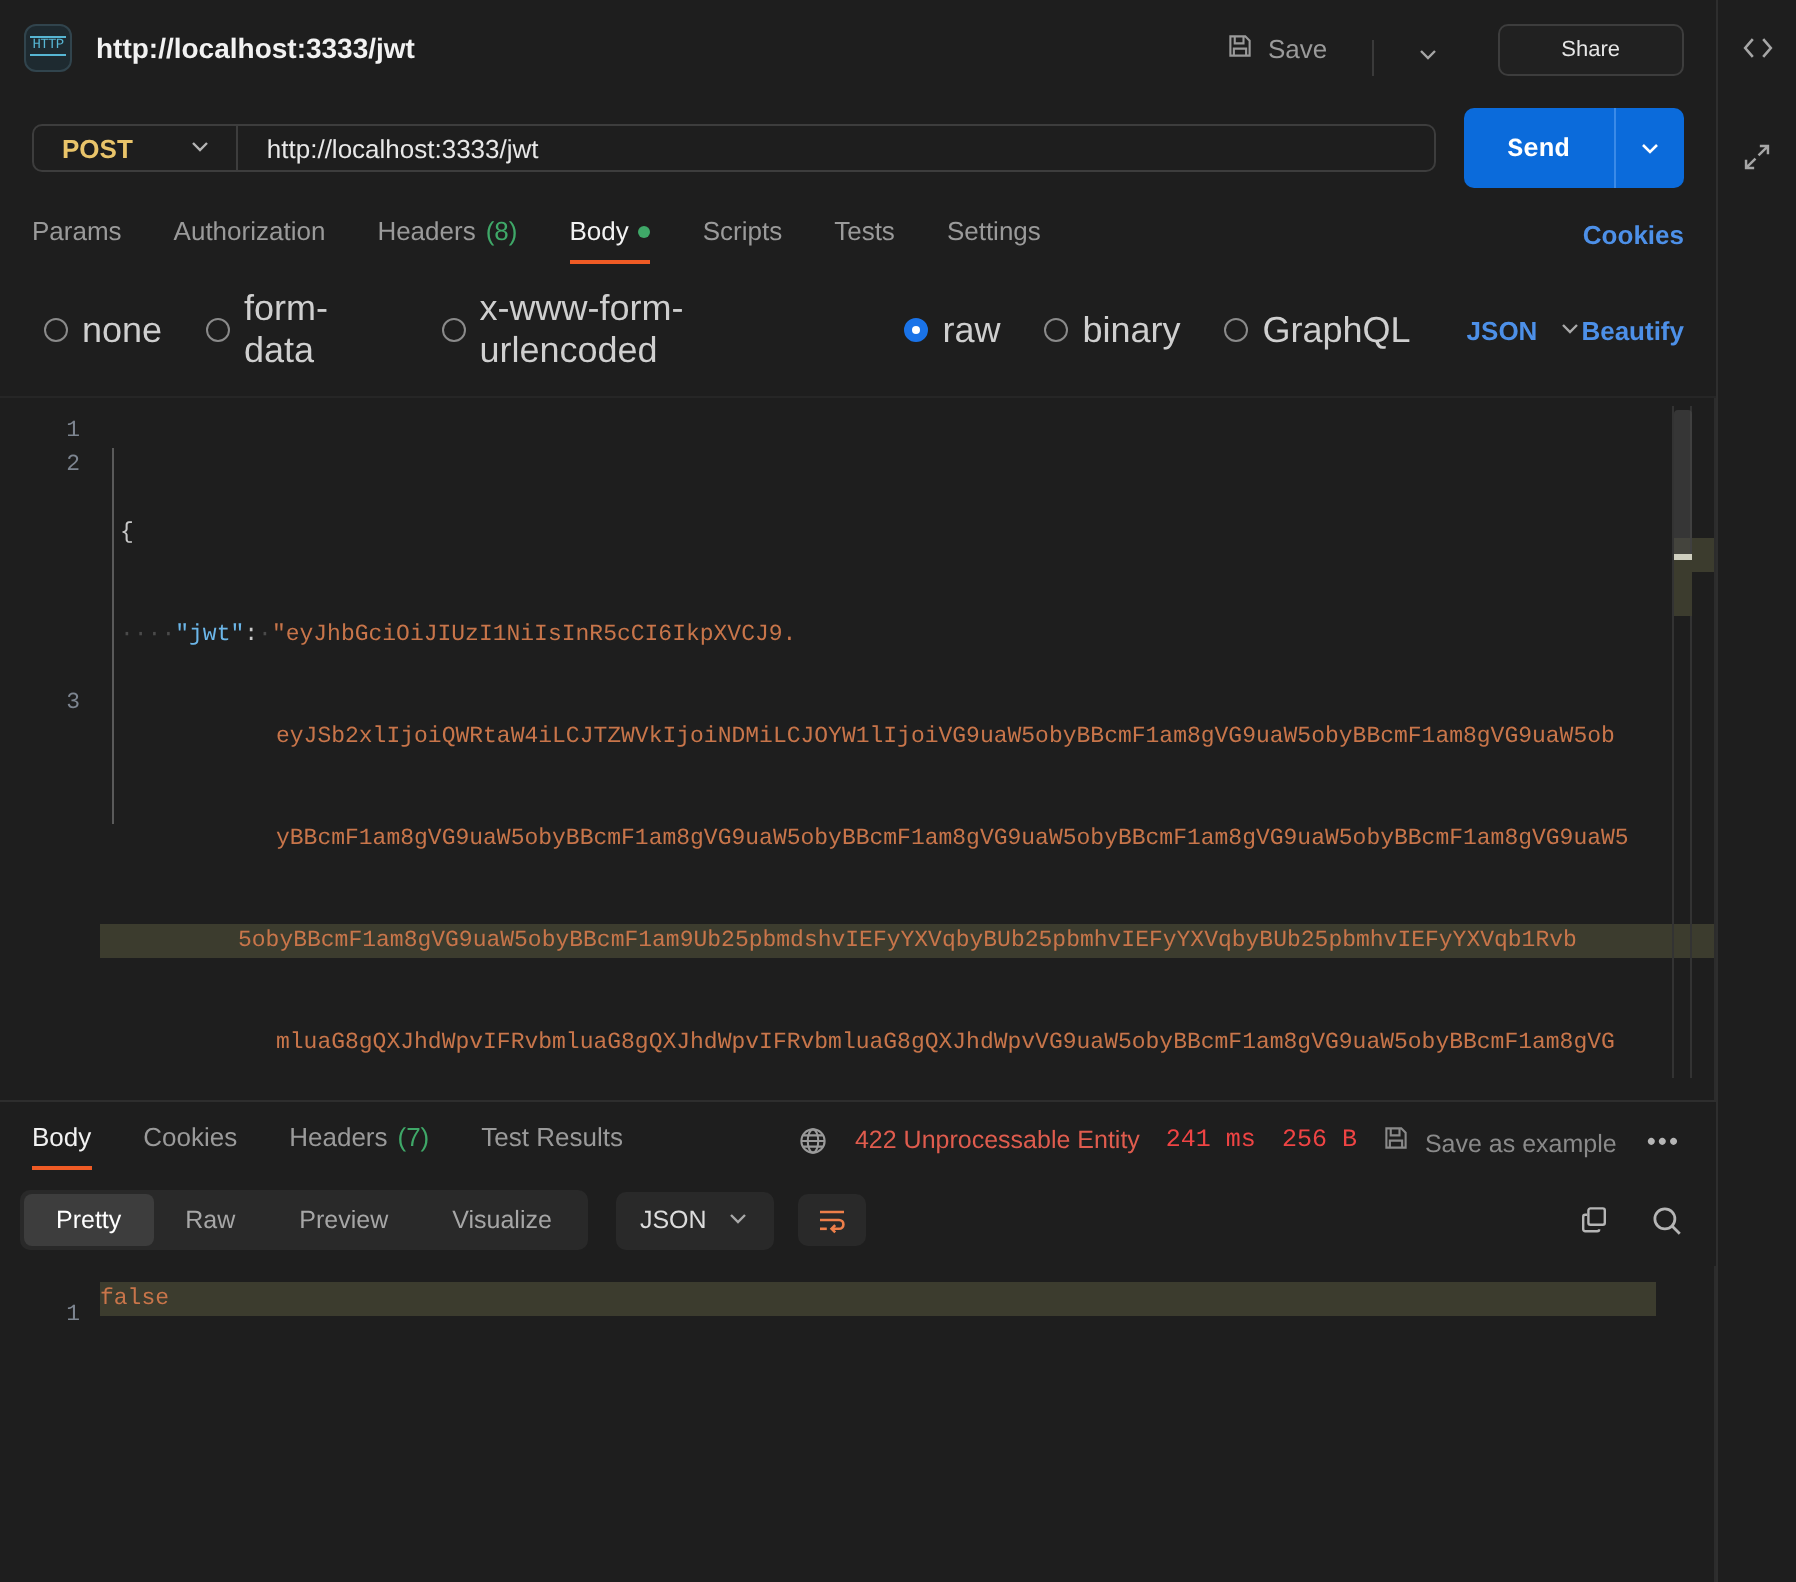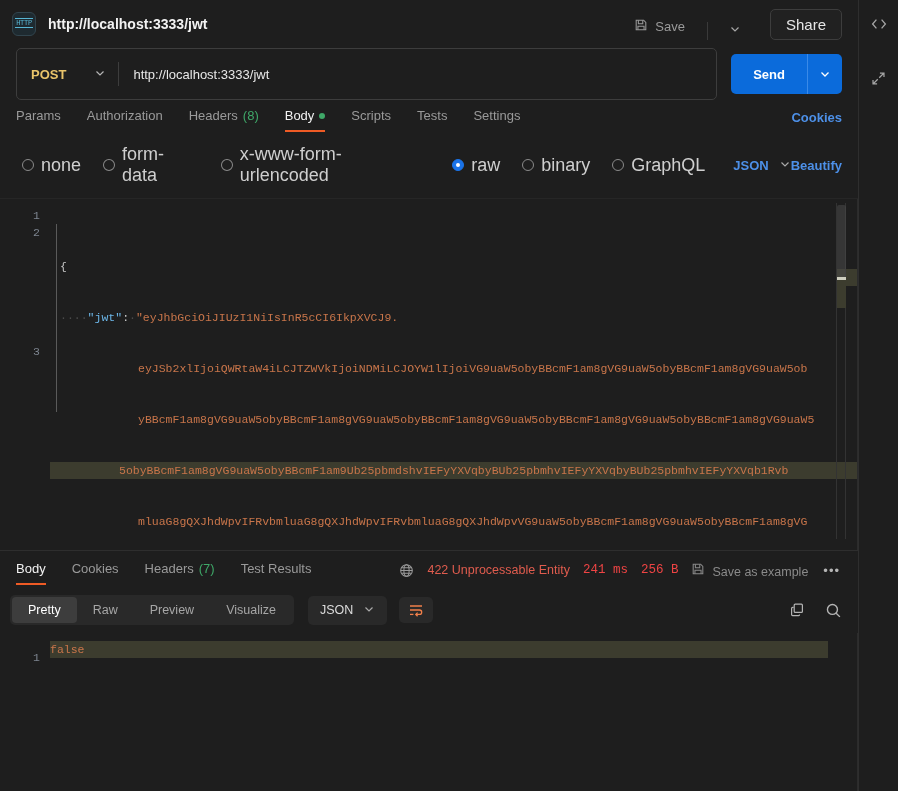--- a/index.html
+++ b/index.html
@@ -31,48 +31,48 @@
     font-family:"Liberation Mono", monospace; font-size:7px; color:#57b6d4; letter-spacing:-0.3px;
     position:relative;
   }
   .req-icon span { position:relative; top:-1px; border-bottom:1px solid #57b6d4; border-top:1px solid #57b6d4; padding:0 1px; }
   .req-title { margin-left:12px; font-size:14px; font-weight:bold; color:#f2f2f2; }
   .header-right { margin-left:auto; display:flex; align-items:flex-end; gap:12px; }
   .save-btn { display:flex; align-items:center; gap:7px; font-size:13px; color:#9a9a9a; padding:5px 8px; cursor:pointer; }
   .divider-v { width:1px; height:18px; background:#3a3a3a; margin:0 2px; }
   .caret-btn { padding:5px 7px; color:#a6a6a6; cursor:pointer; display:flex; align-items:center; }
   .share-btn {
-    margin-left:10px; font-size:15px; color:#e6e6e6;
+    margin-left:10px; font-size:11px; color:#e6e6e6;
     border:1px solid #3d3d3d; border-radius:5px;
-    padding:6px 15px; cursor:pointer; background:#212121;
+    padding:6px 31px; cursor:pointer; background:#212121;
   }
 
   
   .urlbar { display:flex; align-items:center; padding: 0 16px 0 16px; height: 52px; gap: 14px; }
   .url-wrap {
-    flex:1; display:flex; align-items:center; height:52px;
+    flex:1; display:flex; align-items:center; height:24px;
     border:1px solid #3d3d3d; border-radius:5px; background:#1e1e1e;
   }
   .method {
     display:flex; align-items:center; gap:28px;
     padding: 0 12px 0 14px; height:100%;
     font-size:13px; font-weight:bold; color:#e9c46a; cursor:pointer;
   }
   .method .chev { color:#b5b5b5; font-weight:normal; }
   .method-sep { width:1px; height:24px; background:#3d3d3d; }
   .url-input {
     flex:1; background:transparent; border:none; outline:none;
     color:#e8e8e8; font-size:13px; padding: 0 14px;
     font-family:"Liberation Sans", sans-serif;
   }
   .send-group { display:flex; align-items:stretch; height:40px; }
   .send-btn {
     background:#0b6bdb; color:#fff; font-size:13px; font-weight:bold;
     border:none; border-radius:5px 0 0 5px; padding: 0 22px; cursor:pointer;
-    font-family:Liberation Sans, sans-serif;
+    font-family:Liberation Mono, monospace;
   }
   .send-caret {
     background:#0b6bdb; color:#fff; border:none; border-radius:0 5px 5px 0;
     border-left:1px solid #3a8ae8; padding: 0 11px; cursor:pointer;
     display:flex; align-items:center;
   }
 
   
   .req-tabs { display:flex; align-items:center; padding: 0 16px; height:34px; gap:0;justify-content:center; }
   .rtab {

